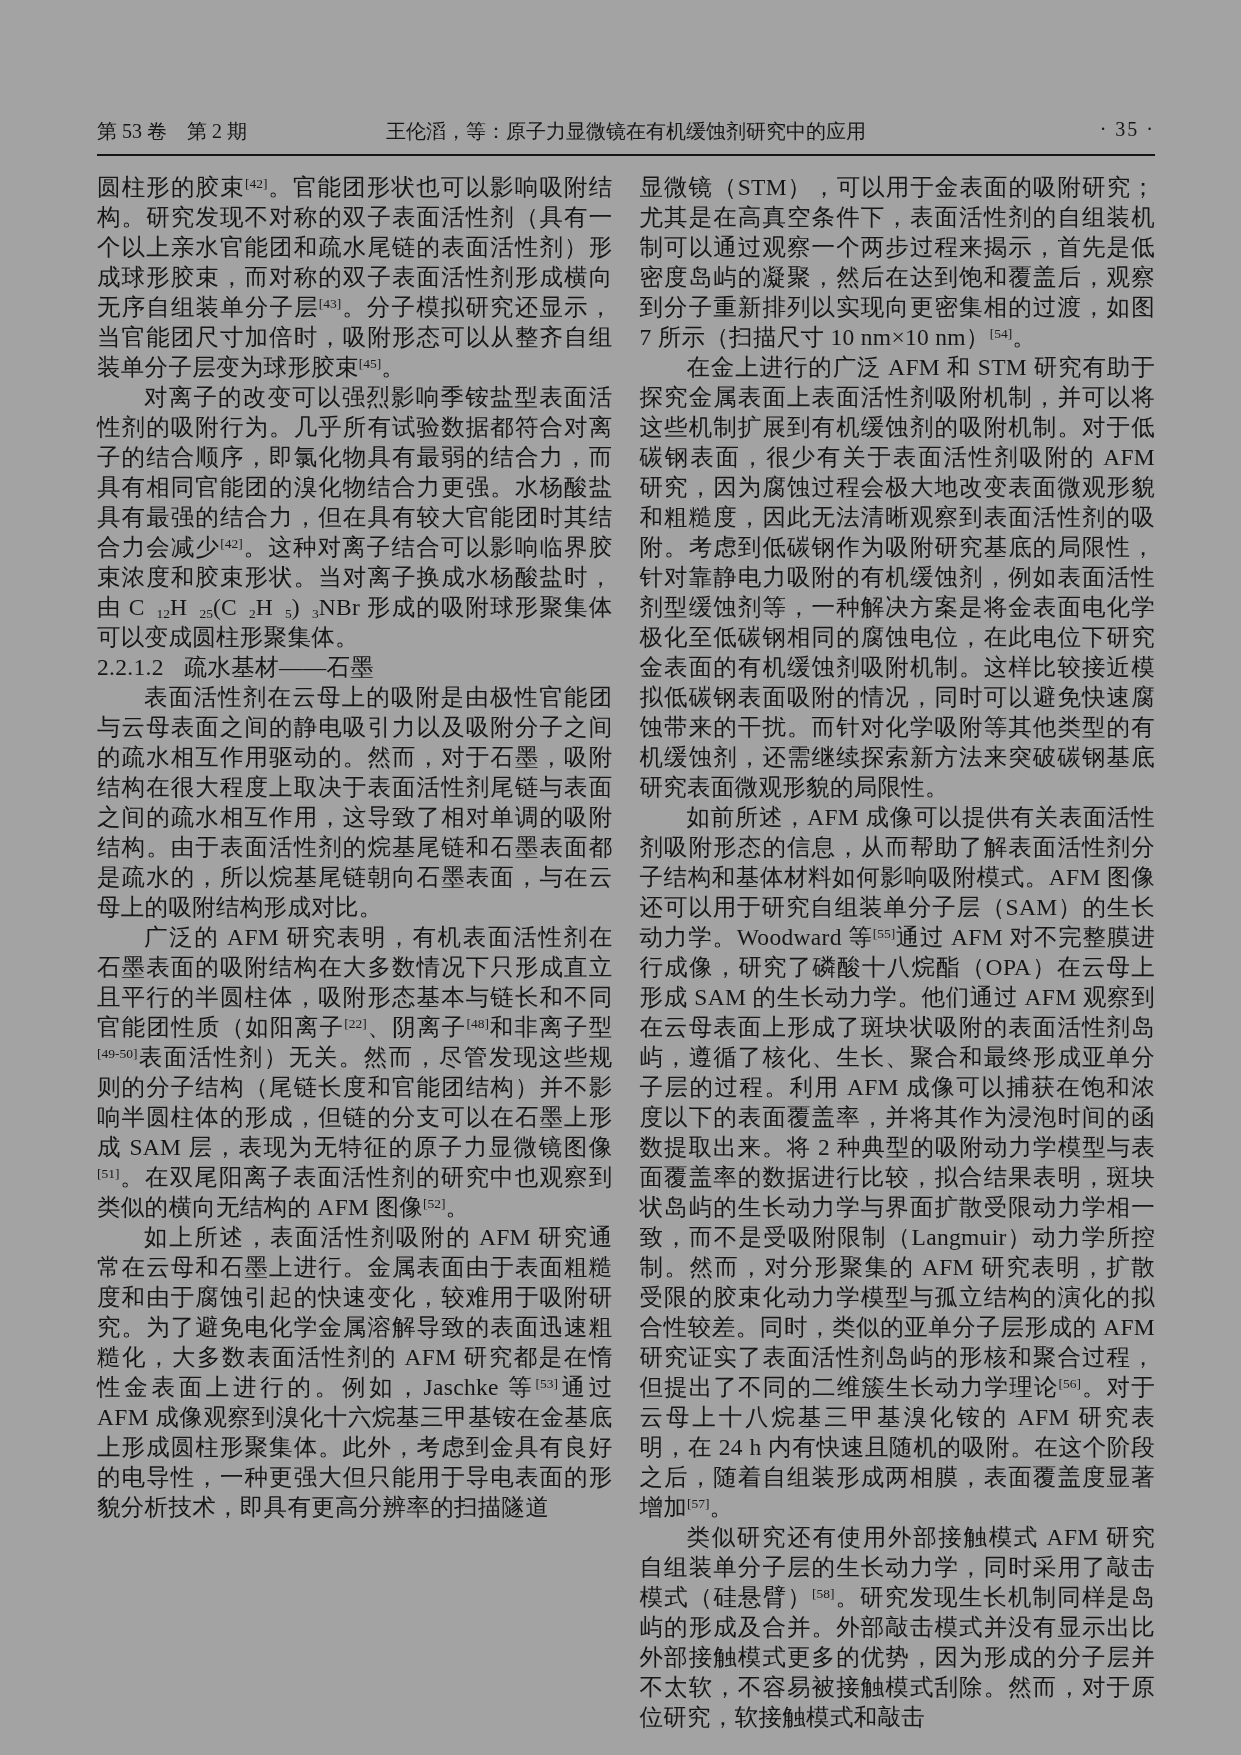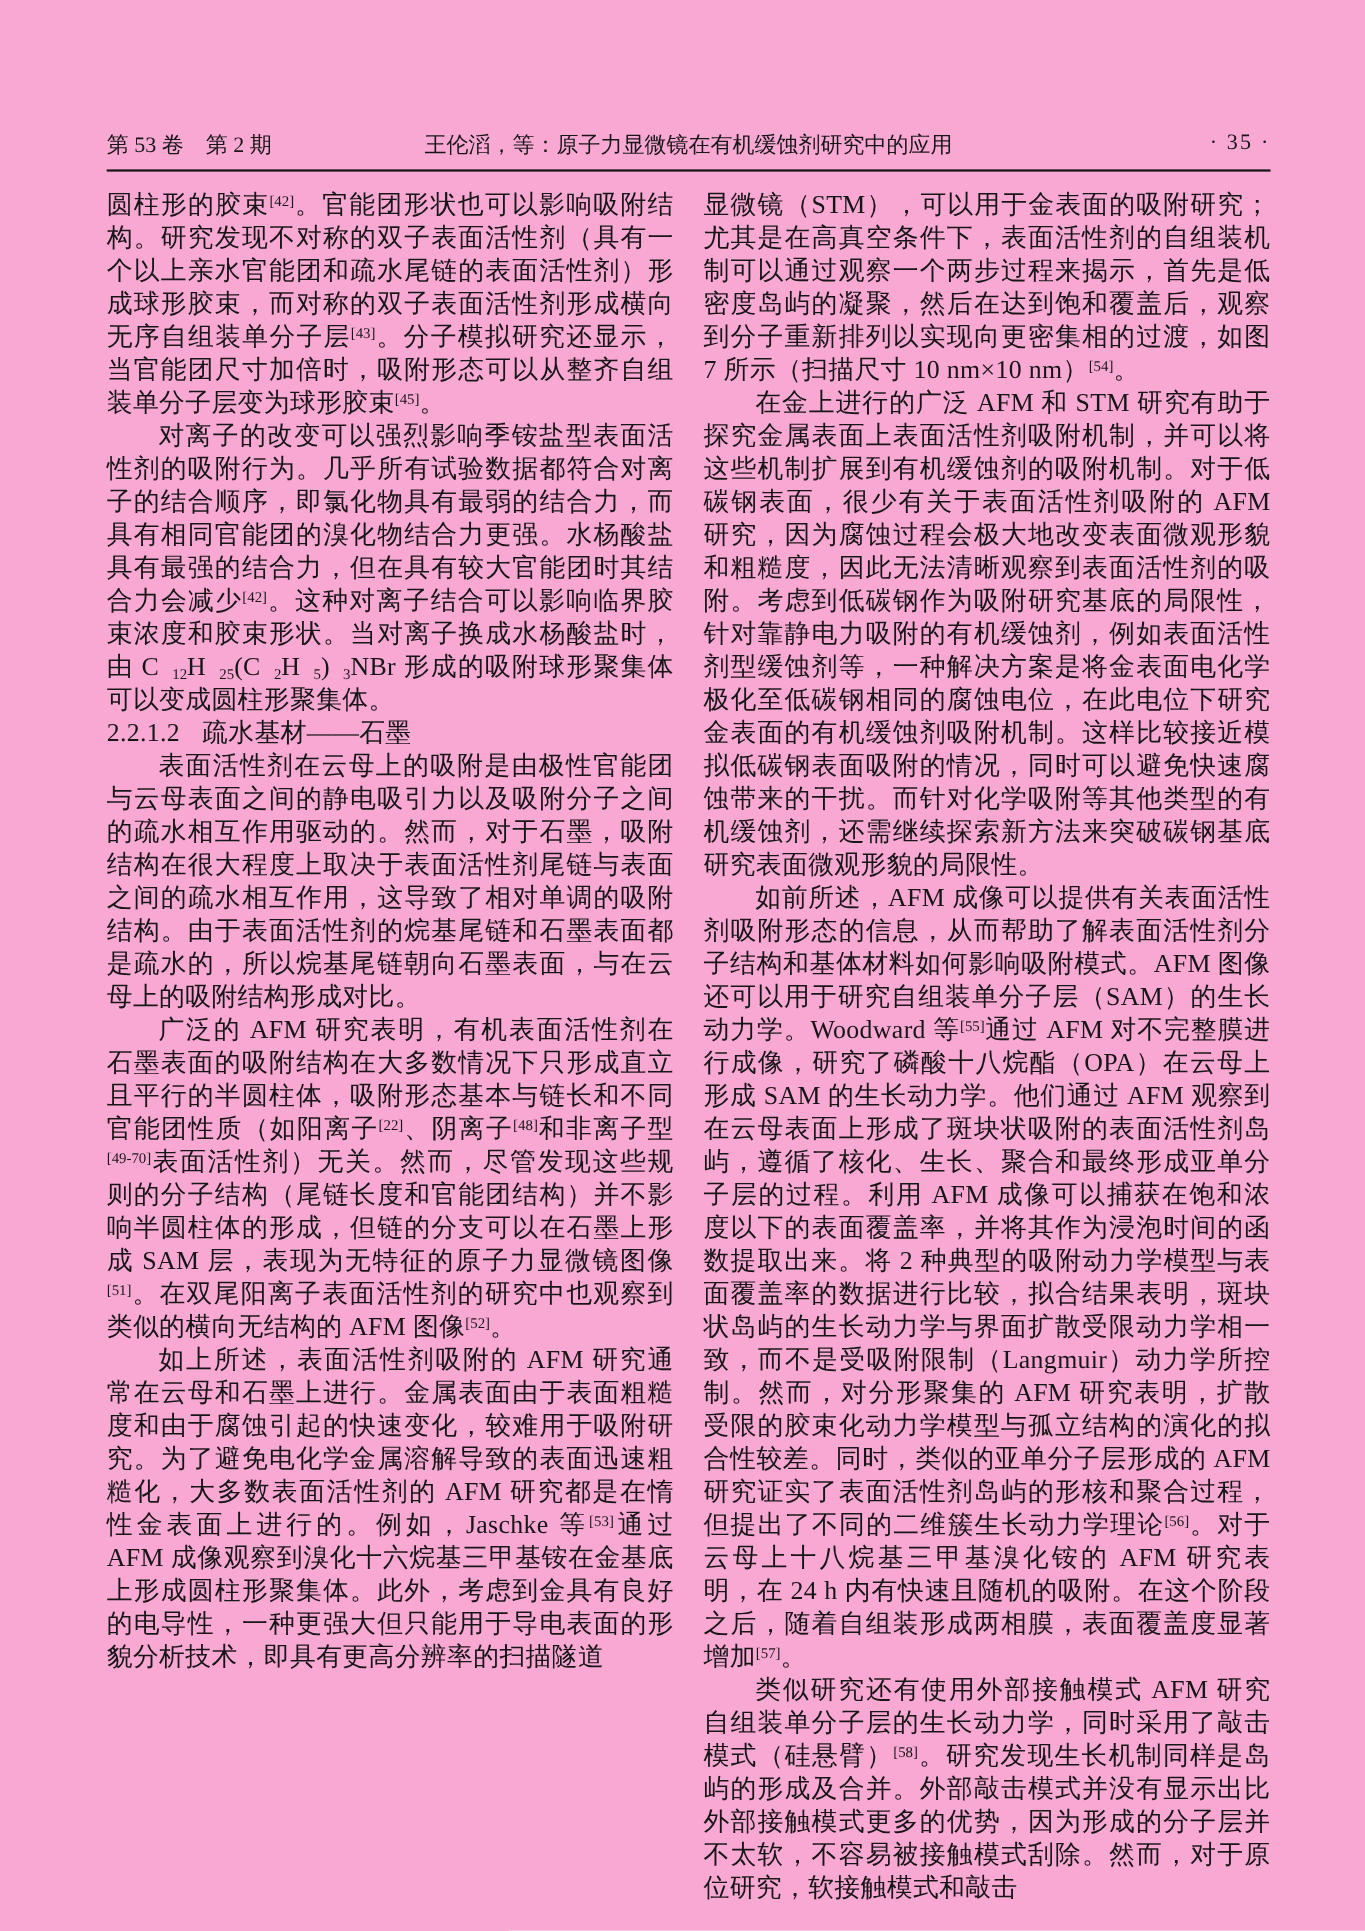--- a/index.html
+++ b/index.html
@@ -1,17 +1,17 @@
 <!DOCTYPE html>
 <html><head>
 <meta charset="utf-8">
 <style>
   html,body{margin:0;padding:0;background:#e9e9e9;}
   .page{
-    width:1241px;height:1755px;margin:0 auto;background:#f9a8d4;color:#161616;
+    width:1241px;height:1755px;margin:0 auto;background:#a3a3a3;color:#161616;
     font-family:"Liberation Serif","DejaVu Serif",serif;
     position:relative;box-sizing:border-box;padding:118px 86px 0 97px;
     overflow:hidden;
   }
   .header{position:relative;height:28px;font-size:20px;white-space:nowrap;}
   .header .h-left{position:absolute;left:0;top:0;}
   .header .h-center{position:absolute;left:50%;transform:translateX(-50%);top:0;}
   .header .h-right{position:absolute;right:0;top:0;letter-spacing:2px;}
   .header-rule{width:1058px;border-bottom:2.5px solid #151515;margin-top:8px;}
   .columns{display:flex;gap:27px;margin-top:16px;}
@@ -37,21 +37,21 @@
     <span class="h-center">王伦滔，等：原子力显微镜在有机缓蚀剂研究中的应用</span>
     <span class="h-right">· 35 ·</span>
   </div>
   <div class="header-rule"></div>
   <div class="columns">
     <div class="col" id="col-left">
         <p class="para">圆柱形的胶束<sup>[42]</sup>。官能团形状也可以影响吸附结构。研究发现不对称的双子表面活性剂（具有一个以上亲水官能团和疏水尾链的表面活性剂）形成球形胶束，而对称的双子表面活性剂形成横向无序自组装单分子层<sup>[43]</sup>。分子模拟研究还显示，当官能团尺寸加倍时，吸附形态可以从整齐自组装单分子层变为球形胶束<sup>[45]</sup>。</p>
         <p class="para indent">对离子的改变可以强烈影响季铵盐型表面活性剂的吸附行为。几乎所有试验数据都符合对离子的结合顺序，即氯化物具有最弱的结合力，而具有相同官能团的溴化物结合力更强。水杨酸盐具有最强的结合力，但在具有较大官能团时其结合力会减少<sup>[42]</sup>。这种对离子结合可以影响临界胶束浓度和胶束形状。当对离子换成水杨酸盐时，由 C<sub>12</sub>H<sub>25</sub>(C<sub>2</sub>H<sub>5</sub>)<sub>3</sub>NBr 形成的吸附球形聚集体可以变成圆柱形聚集体。</p>
         <div class="heading level4"><span class="h-num">2.2.1.2</span><span class="h-title">疏水基材——石墨</span></div>
         <p class="para indent">表面活性剂在云母上的吸附是由极性官能团与云母表面之间的静电吸引力以及吸附分子之间的疏水相互作用驱动的。然而，对于石墨，吸附结构在很大程度上取决于表面活性剂尾链与表面之间的疏水相互作用，这导致了相对单调的吸附结构。由于表面活性剂的烷基尾链和石墨表面都是疏水的，所以烷基尾链朝向石墨表面，与在云母上的吸附结构形成对比。</p>
-        <p class="para indent">广泛的 AFM 研究表明，有机表面活性剂在石墨表面的吸附结构在大多数情况下只形成直立且平行的半圆柱体，吸附形态基本与链长和不同官能团性质（如阳离子<sup>[22]</sup>、阴离子<sup>[48]</sup>和非离子型<sup>[49-70]</sup>表面活性剂）无关。然而，尽管发现这些规则的分子结构（尾链长度和官能团结构）并不影响半圆柱体的形成，但链的分支可以在石墨上形成 SAM 层，表现为无特征的原子力显微镜图像<sup>[51]</sup>。在双尾阳离子表面活性剂的研究中也观察到类似的横向无结构的 AFM 图像<sup>[52]</sup>。</p>
+        <p class="para indent">广泛的 AFM 研究表明，有机表面活性剂在石墨表面的吸附结构在大多数情况下只形成直立且平行的半圆柱体，吸附形态基本与链长和不同官能团性质（如阳离子<sup>[22]</sup>、阴离子<sup>[48]</sup>和非离子型<sup>[49-50]</sup>表面活性剂）无关。然而，尽管发现这些规则的分子结构（尾链长度和官能团结构）并不影响半圆柱体的形成，但链的分支可以在石墨上形成 SAM 层，表现为无特征的原子力显微镜图像<sup>[51]</sup>。在双尾阳离子表面活性剂的研究中也观察到类似的横向无结构的 AFM 图像<sup>[52]</sup>。</p>
         <p class="para indent">如上所述，表面活性剂吸附的 AFM 研究通常在云母和石墨上进行。金属表面由于表面粗糙度和由于腐蚀引起的快速变化，较难用于吸附研究。为了避免电化学金属溶解导致的表面迅速粗糙化，大多数表面活性剂的 AFM 研究都是在惰性金表面上进行的。例如，Jaschke 等<sup>[53]</sup>通过 AFM 成像观察到溴化十六烷基三甲基铵在金基底上形成圆柱形聚集体。此外，考虑到金具有良好的电导性，一种更强大但只能用于导电表面的形貌分析技术，即具有更高分辨率的扫描隧道</p>
       </div>
     <div class="col" id="col-right">
         <p class="para">显微镜（STM），可以用于金表面的吸附研究；尤其是在高真空条件下，表面活性剂的自组装机制可以通过观察一个两步过程来揭示，首先是低密度岛屿的凝聚，然后在达到饱和覆盖后，观察到分子重新排列以实现向更密集相的过渡，如图 7 所示（扫描尺寸 10 nm×10 nm）<sup>[54]</sup>。</p>
         <p class="para indent">在金上进行的广泛 AFM 和 STM 研究有助于探究金属表面上表面活性剂吸附机制，并可以将这些机制扩展到有机缓蚀剂的吸附机制。对于低碳钢表面，很少有关于表面活性剂吸附的 AFM 研究，因为腐蚀过程会极大地改变表面微观形貌和粗糙度，因此无法清晰观察到表面活性剂的吸附。考虑到低碳钢作为吸附研究基底的局限性，针对靠静电力吸附的有机缓蚀剂，例如表面活性剂型缓蚀剂等，一种解决方案是将金表面电化学极化至低碳钢相同的腐蚀电位，在此电位下研究金表面的有机缓蚀剂吸附机制。这样比较接近模拟低碳钢表面吸附的情况，同时可以避免快速腐蚀带来的干扰。而针对化学吸附等其他类型的有机缓蚀剂，还需继续探索新方法来突破碳钢基底研究表面微观形貌的局限性。</p>
         <p class="para indent">如前所述，AFM 成像可以提供有关表面活性剂吸附形态的信息，从而帮助了解表面活性剂分子结构和基体材料如何影响吸附模式。AFM 图像还可以用于研究自组装单分子层（SAM）的生长动力学。Woodward 等<sup>[55]</sup>通过 AFM 对不完整膜进行成像，研究了磷酸十八烷酯（OPA）在云母上形成 SAM 的生长动力学。他们通过 AFM 观察到在云母表面上形成了斑块状吸附的表面活性剂岛屿，遵循了核化、生长、聚合和最终形成亚单分子层的过程。利用 AFM 成像可以捕获在饱和浓度以下的表面覆盖率，并将其作为浸泡时间的函数提取出来。将 2 种典型的吸附动力学模型与表面覆盖率的数据进行比较，拟合结果表明，斑块状岛屿的生长动力学与界面扩散受限动力学相一致，而不是受吸附限制（Langmuir）动力学所控制。然而，对分形聚集的 AFM 研究表明，扩散受限的胶束化动力学模型与孤立结构的演化的拟合性较差。同时，类似的亚单分子层形成的 AFM 研究证实了表面活性剂岛屿的形核和聚合过程，但提出了不同的二维簇生长动力学理论<sup>[56]</sup>。对于云母上十八烷基三甲基溴化铵的 AFM 研究表明，在 24 h 内有快速且随机的吸附。在这个阶段之后，随着自组装形成两相膜，表面覆盖度显著增加<sup>[57]</sup>。</p>
         <p class="para indent">类似研究还有使用外部接触模式 AFM 研究自组装单分子层的生长动力学，同时采用了敲击模式（硅悬臂）<sup>[58]</sup>。研究发现生长机制同样是岛屿的形成及合并。外部敲击模式并没有显示出比外部接触模式更多的优势，因为形成的分子层并不太软，不容易被接触模式刮除。然而，对于原位研究，软接触模式和敲击</p>
       </div>
   </div>
 </div>

